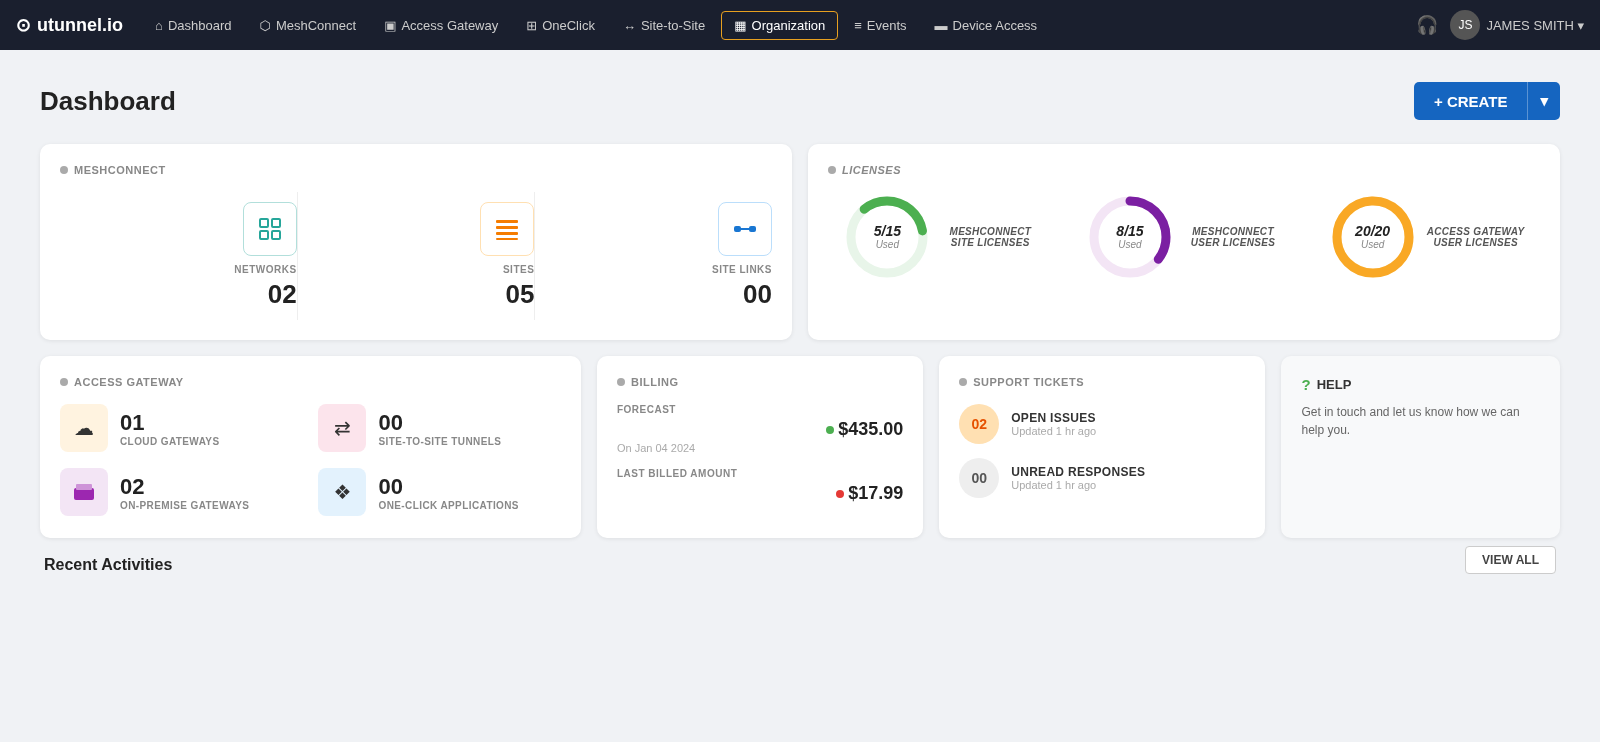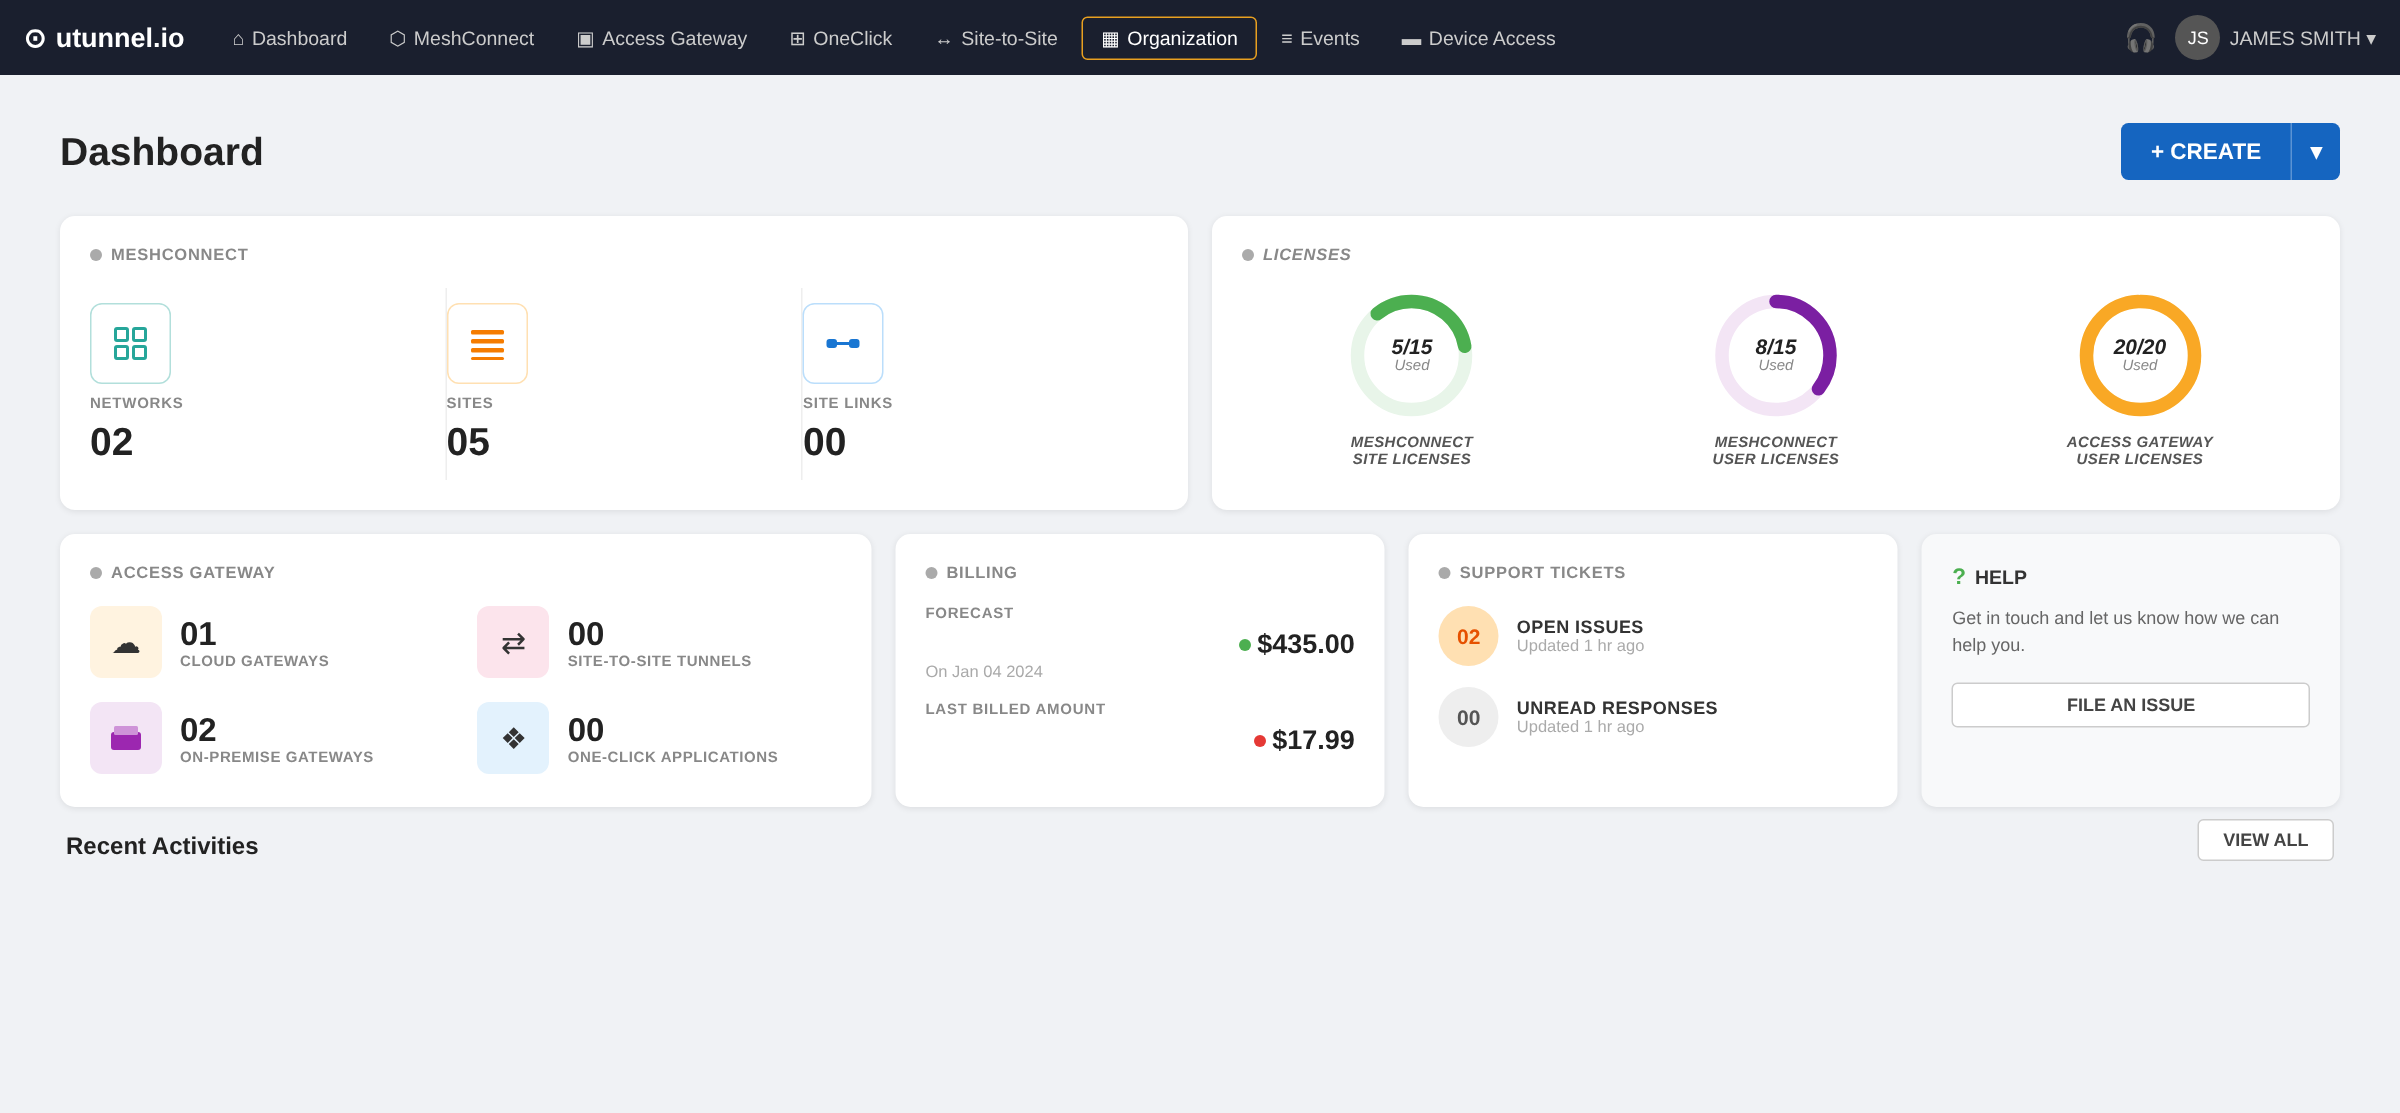--- a/index.html
+++ b/index.html
@@ -152,21 +152,21 @@
 
     
     .mesh-stats {
       display: flex;
       gap: 0;
     }
     .mesh-stat {
       flex: 1;
       display: flex;
       flex-direction: column;
-      align-items: flex-start;
+      align-items: flex-end;
       padding: 10px 0;
       border-right: 1px solid #eee;
     }
     .mesh-stat:last-child { border-right: none; }
     .stat-icon-box {
       width: 54px; height: 54px;
       border-radius: 8px;
       border: 1.5px solid #b2dfdb;
       display: flex;
       align-items: center;
@@ -192,21 +192,21 @@
     }
 
     
     .licenses-row {
       display: flex;
       gap: 16px;
       justify-content: space-around;
     }
     .license-item {
       display: flex;
-      flex-direction: column;
+      flex-direction: row;
       align-items: center;
       gap: 8px;
     }
     .donut-wrap {
       position: relative;
       width: 90px;
       height: 90px;
     }
     .donut-wrap svg {
       transform: rotate(-90deg);
@@ -604,21 +604,20 @@
         </div>
       </div>
     </div>
 
     <div class="card card-help">
       <div class="help-title">
         <span class="help-icon">?</span>
         <span>HELP</span>
       </div>
       <div class="help-text">Get in touch and let us know how we can help you.</div>
-      <button class="file-issue-btn">FILE AN ISSUE</button>
     </div>
 
   </div>
 
   <div class="recent-header">
     <span class="recent-title">Recent Activities</span>
     <button class="view-all-btn">VIEW ALL</button>
   </div>
 
 </div>

